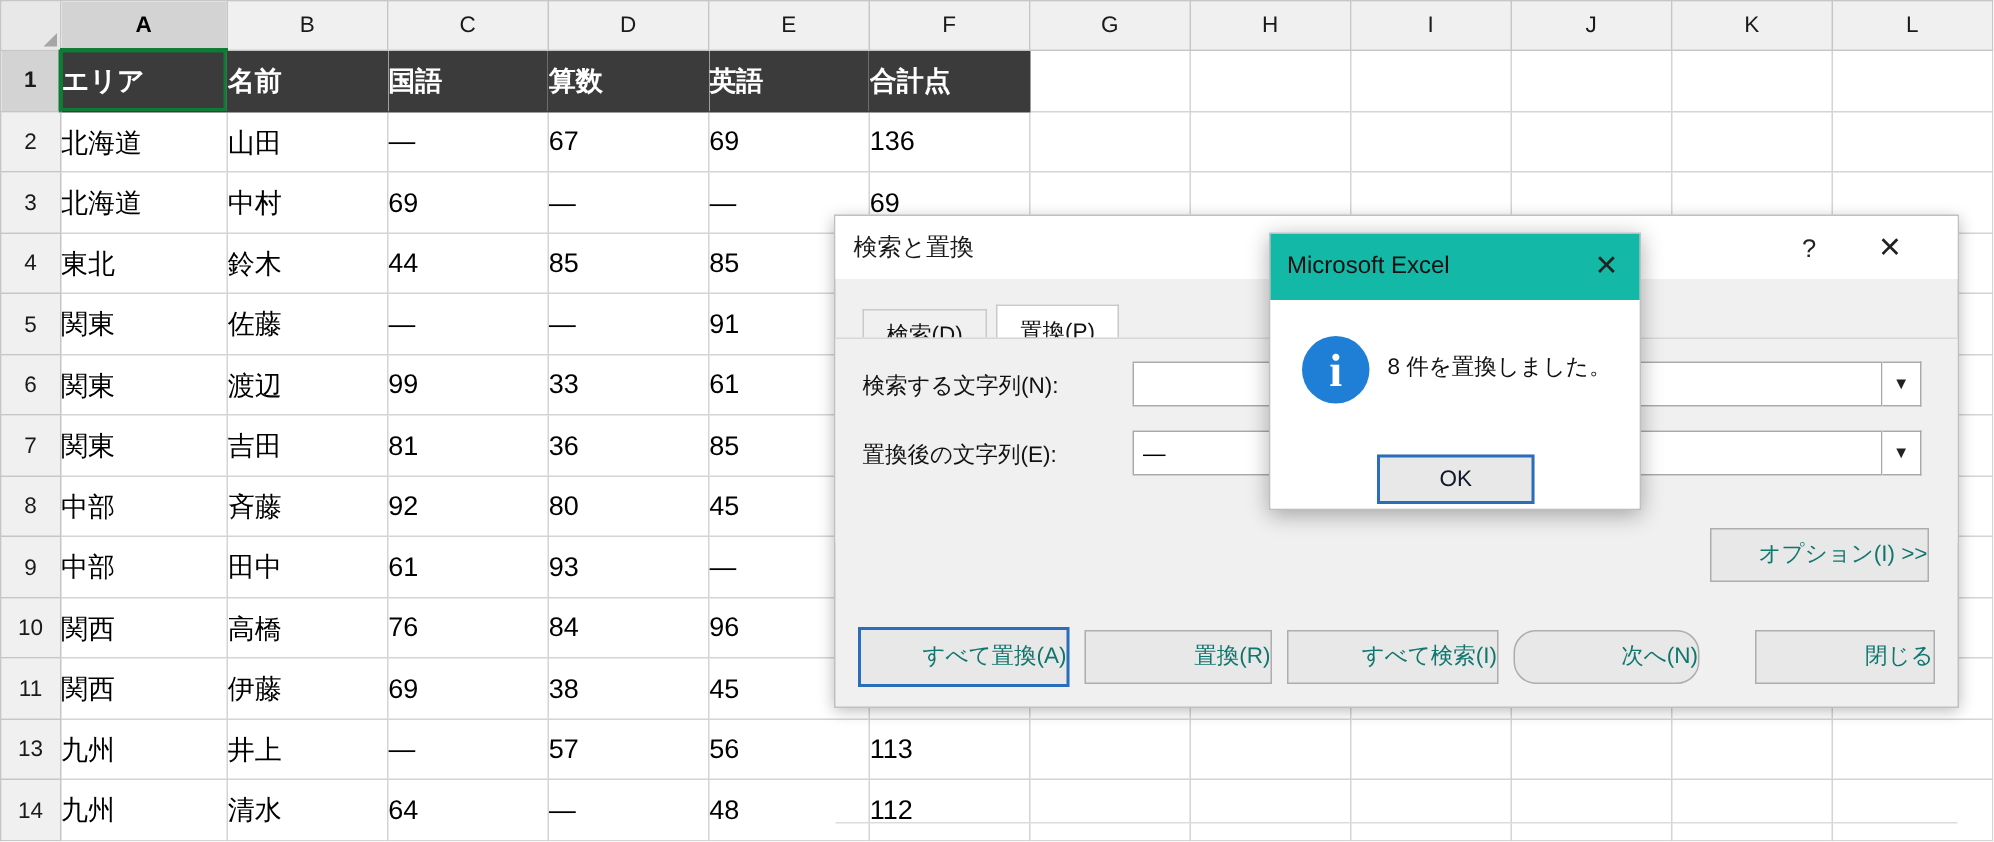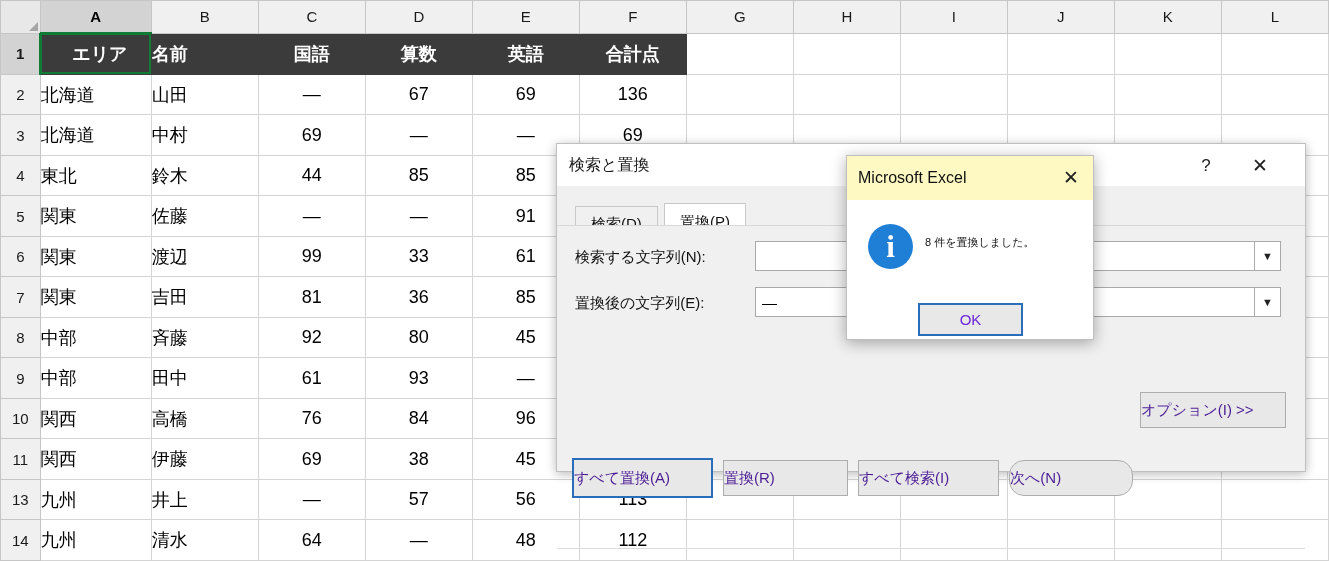--- a/index.html
+++ b/index.html
@@ -81,26 +81,25 @@
     height: 38px;
     padding: 0 8px;
     font-size: 18px;
   }
   .cell.hdr {
     background: #3b3b3b;
     color: #ffffff;
     font-weight: bold;
     border: 1px solid #3b3b3b !important;
   }
-  .cell.num { text-align: center; }
+  .cell.num { }
   .cell.txt { text-align: left; }
   .cell.active {
     outline: 2px solid #0f7b34;
     outline-offset: -2px;
-    padding-left: 31px;
   }
 
   
   .w-a { width: 108px; }
   .w-b { width: 104px; }
   .w-c { width: 104px; }
   .w-d { width: 104px; }
   .w-e { width: 104px; }
   .w-f { width: 104px; }
   .w-g { width: 104px; }
@@ -218,27 +217,26 @@
     text-align: center;
     line-height: 28px;
     font-size: 11px;
     color: #222;
   }
   .btn {
     position: absolute;
     background: #e8e8e8;
     border: 1px solid #adadad;
     font-size: 15px;
-    color: #4c1d95;
-    text-align: left;
+    color: #0f766e;
+    text-align: right;
     line-height: 34px;
     height: 36px;
     box-sizing: border-box;
     cursor: default;
-    margin-top: 40px;
   }
   .btn.primary-outline {
     border: 2px solid #2a6ebb;
     background: #e8e8e8;
   }
   .dlg-footer-sep {
     position: absolute;
     left: 0;
     top: 404px;
     width: 748px;
@@ -253,21 +251,21 @@
     top: 155px;
     width: 246px;
     height: 183px;
     background: #f0f0f0;
     border: 1px solid #bfbfbf;
     box-shadow: 0 3px 14px rgba(0,0,0,0.32);
   }
   .msg-title-bar {
     position: relative;
     height: 44px;
-    background: #fef9c3;
+    background: #14b8a6;
   }
   .msg-title {
     position: absolute;
     left: 11px;
     top: 13px;
     font-size: 16px;
     color: #111;
   }
   .msg-close {
     position: absolute;
@@ -298,35 +296,35 @@
     font-size: 31px;
     font-weight: bold;
     font-family: "Liberation Serif", serif;
     text-align: center;
     line-height: 45px;
   }
   .msg-text {
     position: absolute;
     left: 78px;
     top: 35px;
-    font-size: 11px;
+    font-size: 15px;
     color: #111;
   }
   .msg-ok {
     position: absolute;
     left: 71px;
     top: 103px;
     width: 105px;
     height: 33px;
     background: #e8e8e8;
     border: 2px solid #2a6ebb;
     font-size: 15px;
     text-align: center;
     line-height: 29px;
-    color: #6d28d9;
+    color: #0f172a;
     box-sizing: border-box;
   }
 </style>
 </head>
 <body>
 
 <div id="app">
 
   <table class="grid">
     <tbody>
@@ -581,20 +579,21 @@
     </div>
 
     <div class="btn" style="left:583px; top:208px; width:146px;">オプション(I) &gt;&gt;</div>
 
     <div class="dlg-footer-sep"></div>
 
     <div class="btn primary-outline" style="left:15px; top:274px; width:141px; height:40px; line-height:36px;">すべて置換(A)</div>
     <div class="btn" style="left:301px; top:276px; width:141px;">すべて検索(I)</div>
     <div class="btn" style="left:166px; top:276px; width:125px;">置換(R)</div>
     <div class="btn" style="left:452px; top:276px; width:124px;border-radius:15px;">次へ(N)</div>
+    <div class="btn" style="left:613px; top:276px; width:120px;">閉じる</div>
   </div>
 
   <div class="msgbox">
     <div class="msg-title-bar">
       <div class="msg-title">Microsoft Excel</div>
       <div class="msg-close">✕</div>
     </div>
     <div class="msg-body">
       <div class="info-icon">i</div>
       <div class="msg-text">8 件を置換しました。</div>

